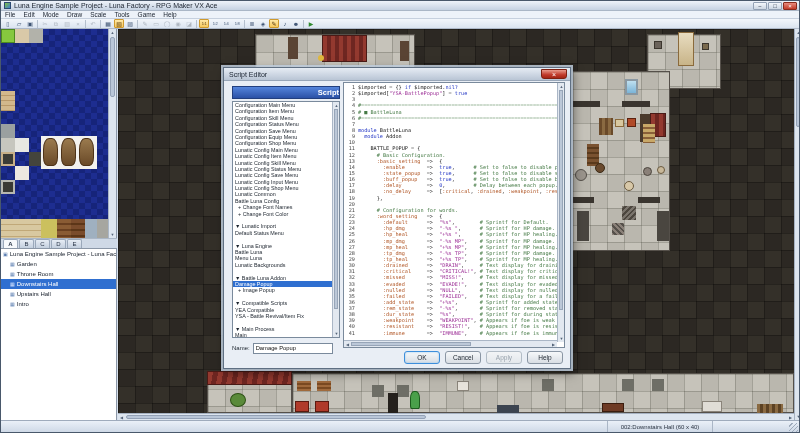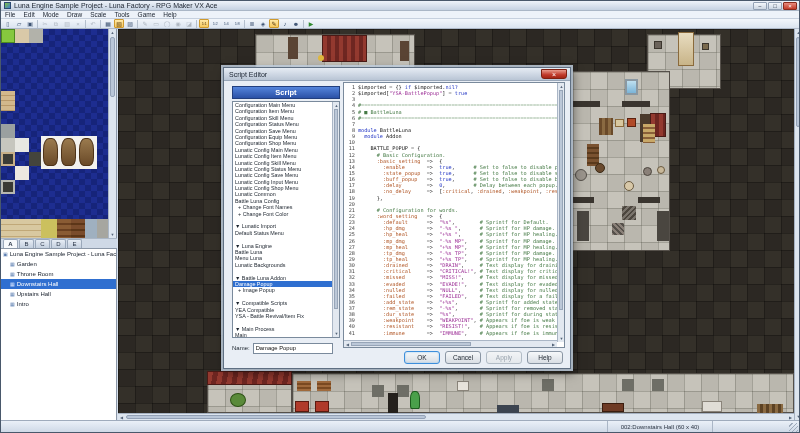--- a/index.html
+++ b/index.html
@@ -75,21 +75,21 @@
   .dlg{position:absolute;left:222px;top:66px;width:348px;height:302px;
     background:#e9eef5;border:1px solid #5f6f82;box-shadow:0 0 0 2px rgba(190,205,220,.85),2px 4px 10px rgba(0,0,0,.5);}
   .dlg-title{position:absolute;left:0;top:0;width:346px;height:13px;
     background:linear-gradient(#e6ecf4,#b9c5d5);border-bottom:1px solid #98a6b8;
     font-size:7px;color:#1a2330;line-height:13px;padding-left:5px;}
   .dlg-close{position:absolute;right:3px;top:1px;width:26px;height:10px;border-radius:0 0 3px 3px;
     background:linear-gradient(#e89a8c,#c0392a 60%,#a32616);border:1px solid #7e2012;color:#fff;
     font-size:7px;line-height:9px;text-align:center;}
   .script-hdr{position:absolute;left:8px;top:18px;width:108px;height:13px;
     background:linear-gradient(#5585dc,#2b51a6);border:1px solid #223f7e;color:#fff;
-    font-size:7.5px;font-weight:bold;text-align:center;line-height:12px;}
+    font-size:7.5px;font-weight:bold;text-align:right;line-height:12px;}
   .slist{position:absolute;left:8px;top:33px;width:108px;height:237px;background:#fff;border:1px solid #7a8a9c;overflow:hidden;}
   .srow{height:6.4px;font-size:5.4px;line-height:6.4px;color:#1c242e;white-space:pre;overflow:hidden;padding-left:2px;}
   .srow.sel{background:#2f6fd0;color:#fff;}
   .slist-sb{position:absolute;right:0;top:0;width:7px;height:235px;background:#e2e8f0;border-left:1px solid #aab6c6;}
   .slist-sb .thumb{position:absolute;left:1px;top:7px;width:4px;height:200px;background:#bcc8d8;border:1px solid #97a5b8;}
   .name-row{position:absolute;left:8px;top:274px;width:108px;height:12px;display:flex;align-items:center;gap:3px;font-size:6px;color:#1c242e;}
   .name-input{width:80px;height:11px;border:1px solid #7a8a9c;background:#fff;font-size:5.8px;font-family:"Liberation Sans",sans-serif;padding:0 2px;color:#111;}
   .code{position:absolute;left:119px;top:14px;width:222px;height:266px;background:#fff;border:1px solid #7a8a9c;overflow:hidden;}
   .code-inner{position:absolute;left:0;top:1px;right:7px;bottom:7px;overflow:hidden;
     font-family:"DejaVu Sans Mono",monospace;font-size:5.2px;line-height:6.15px;color:#1b1b1b;}

